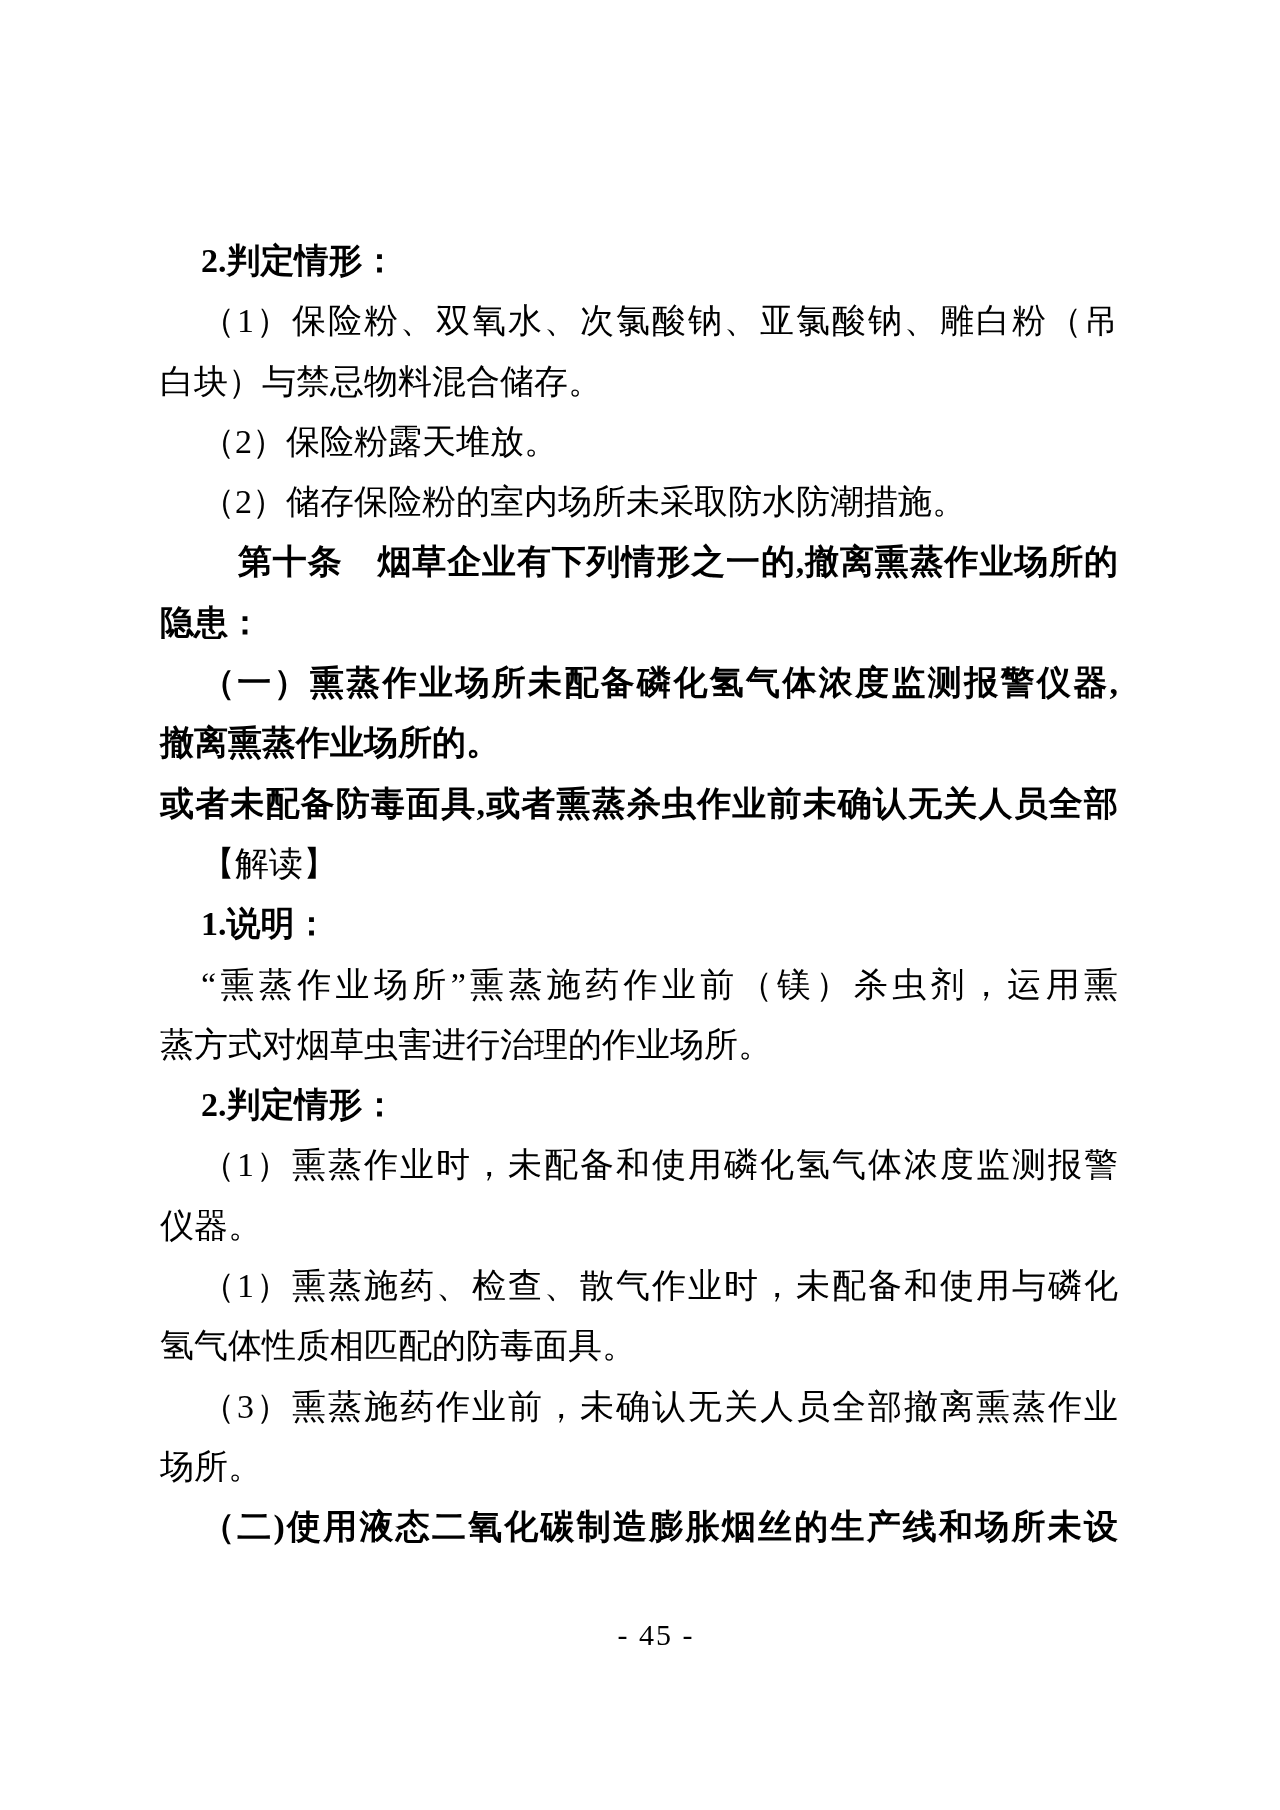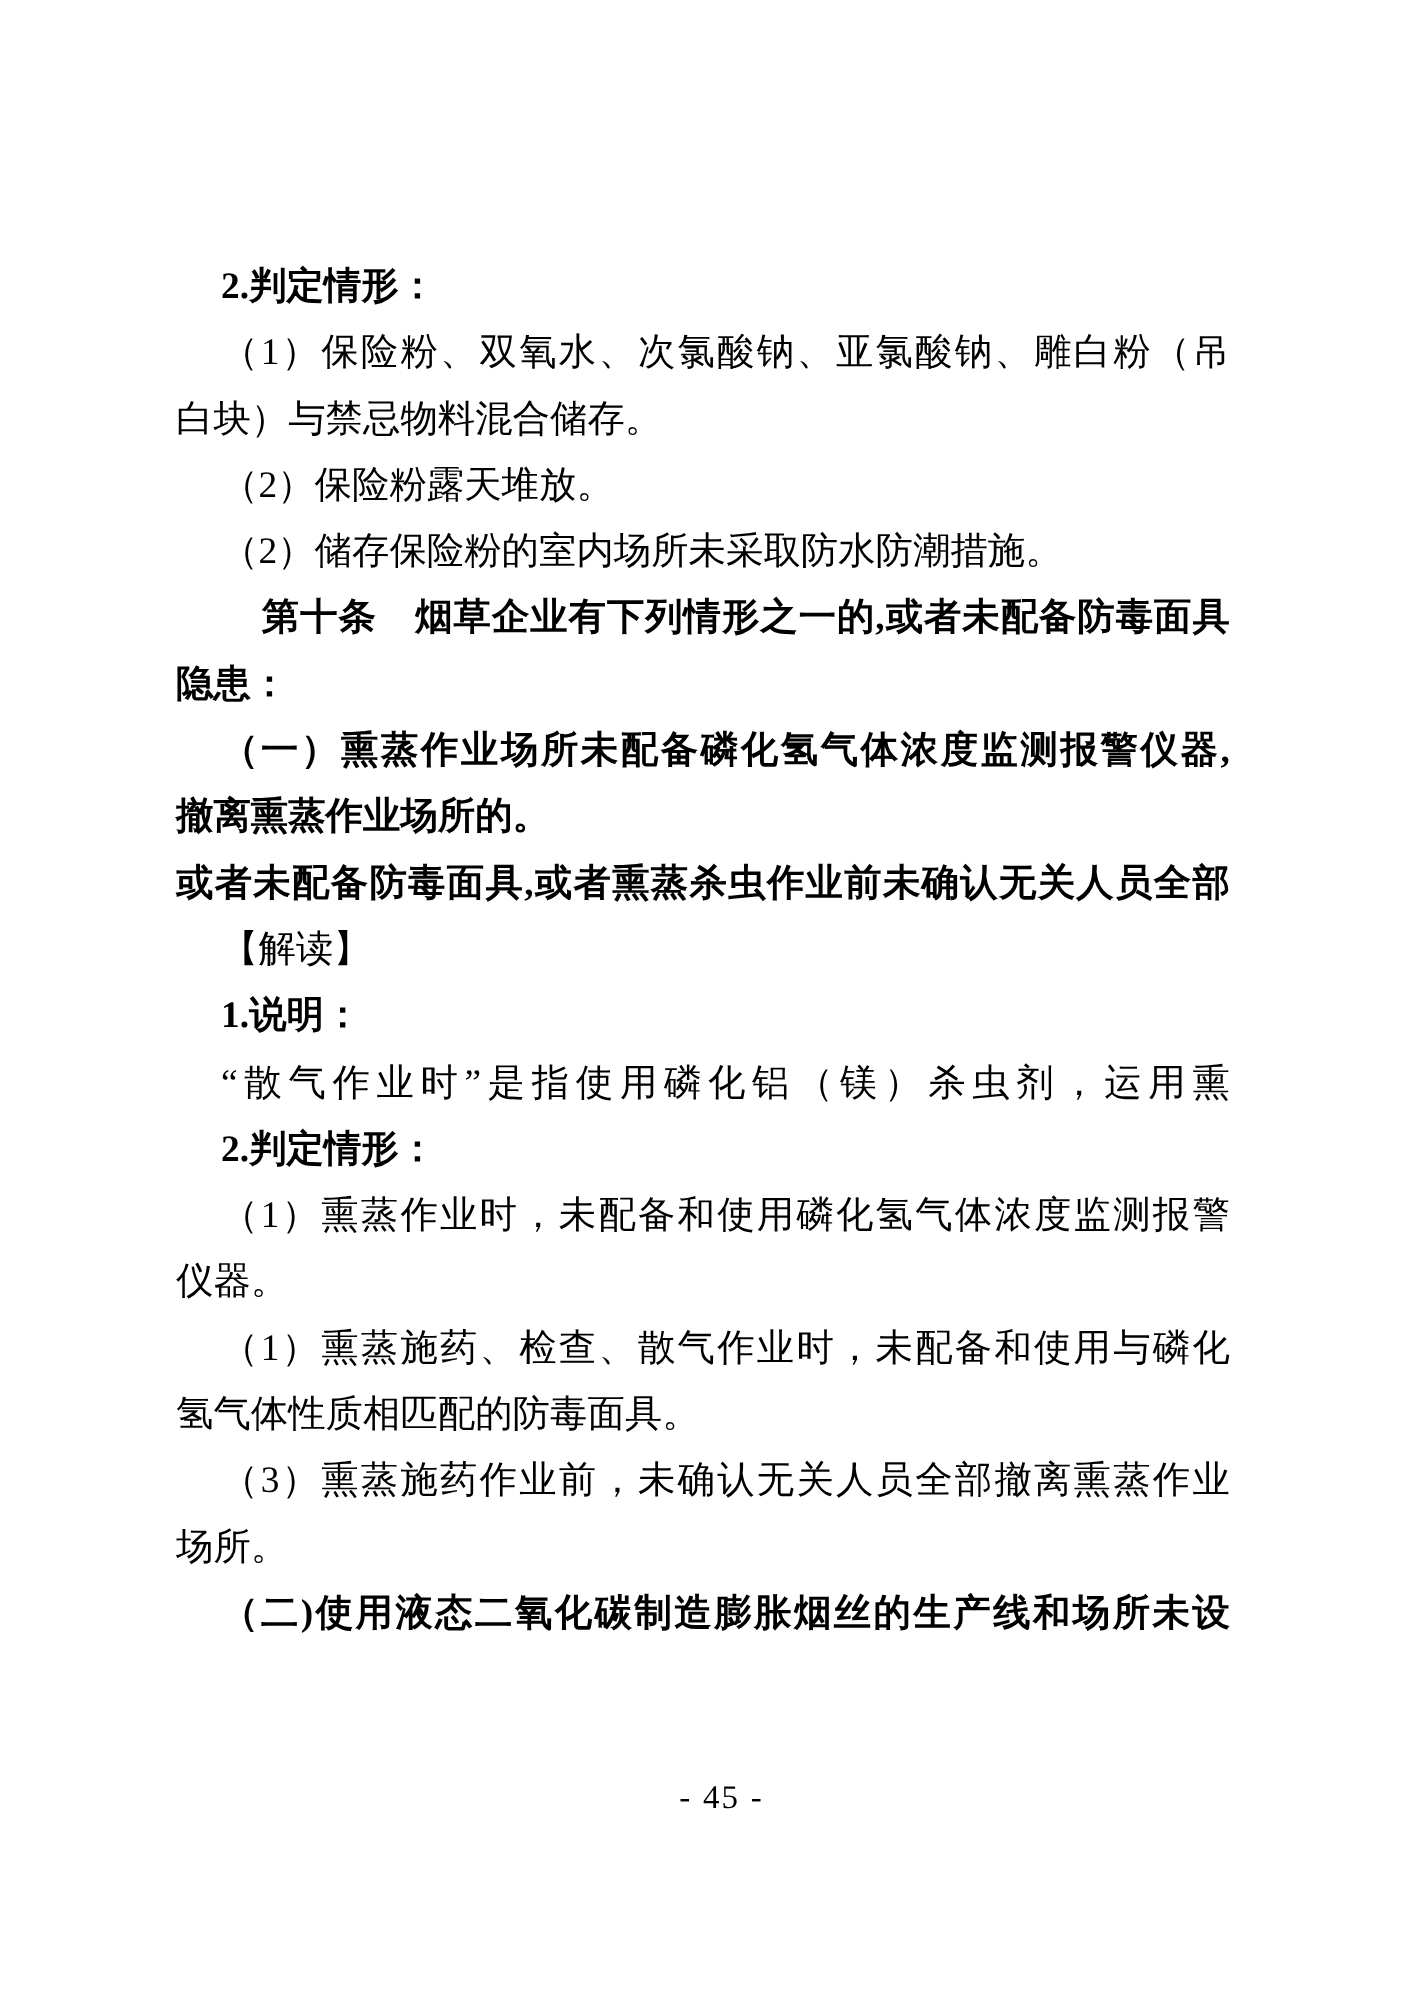--- a/index.html
+++ b/index.html
@@ -55,28 +55,29 @@
 <body>
 
 <div class="page">
 
   <div class="text-block">
     <div class="line b i1">2.判定情形：</div>
     <div class="line i1 j">（1）保险粉、双氧水、次氯酸钠、亚氯酸钠、雕白粉（吊</div>
     <div class="line">白块）与禁忌物料混合储存。</div>
     <div class="line i1">（2）保险粉露天堆放。</div>
     <div class="line i1">（2）储存保险粉的室内场所未采取防水防潮措施。</div>
-    <div class="line b i2 j">第十条　烟草企业有下列情形之一的,或者未配备防毒面具</div>
+    <div class="line b i2 j">第十条　烟草企业有下列情形之一的,撤离熏蒸作业场所的</div>
     <div class="line b">隐患：</div>
     <div class="line b i1 j">（一）熏蒸作业场所未配备磷化氢气体浓度监测报警仪器,</div>
     <div class="line b">撤离熏蒸作业场所的。</div>
     <div class="line b j">或者未配备防毒面具,或者熏蒸杀虫作业前未确认无关人员全部</div>
     <div class="line i1">【解读】</div>
     <div class="line b i1">1.说明：</div>
-    <div class="line i1 j">“散气作业时”是指使用磷化铝（镁）杀虫剂，运用熏</div>
+    <div class="line i1 j">“熏蒸作业场所”熏蒸施药作业前（镁）杀虫剂，运用熏</div>
+    <div class="line">蒸方式对烟草虫害进行治理的作业场所。</div>
     <div class="line b i1">2.判定情形：</div>
     <div class="line i1 j">（1）熏蒸作业时，未配备和使用磷化氢气体浓度监测报警</div>
     <div class="line">仪器。</div>
     <div class="line i1 j">（1）熏蒸施药、检查、散气作业时，未配备和使用与磷化</div>
     <div class="line">氢气体性质相匹配的防毒面具。</div>
     <div class="line i1 j">（3）熏蒸施药作业前，未确认无关人员全部撤离熏蒸作业</div>
     <div class="line">场所。</div>
     <div class="line b i1 j">（二)使用液态二氧化碳制造膨胀烟丝的生产线和场所未设</div>
   </div>
 

